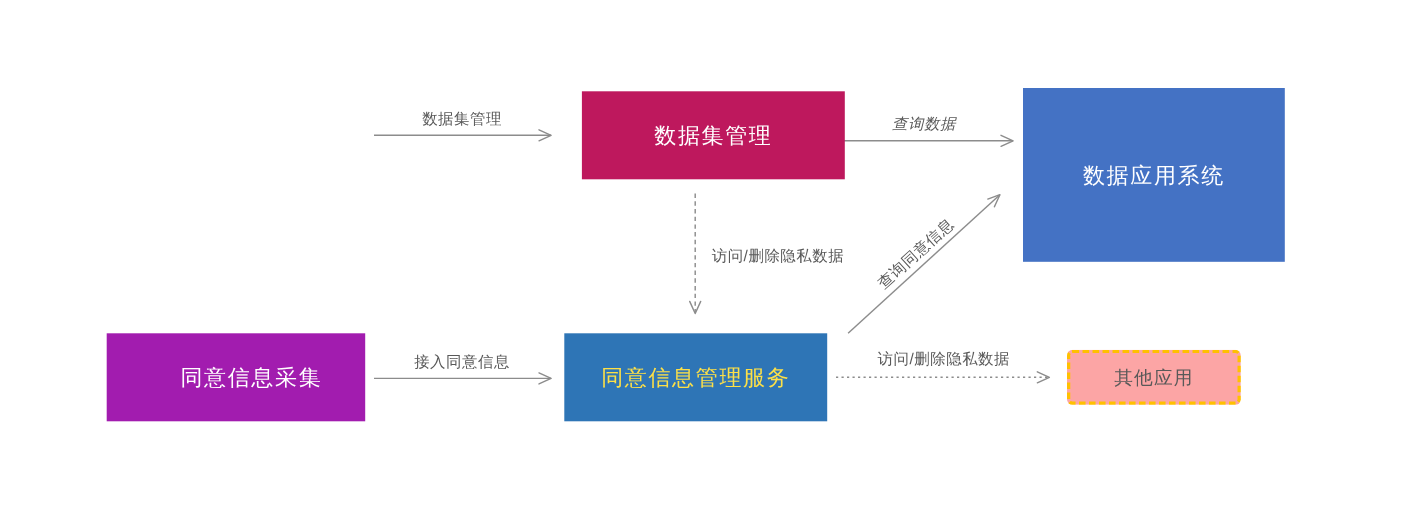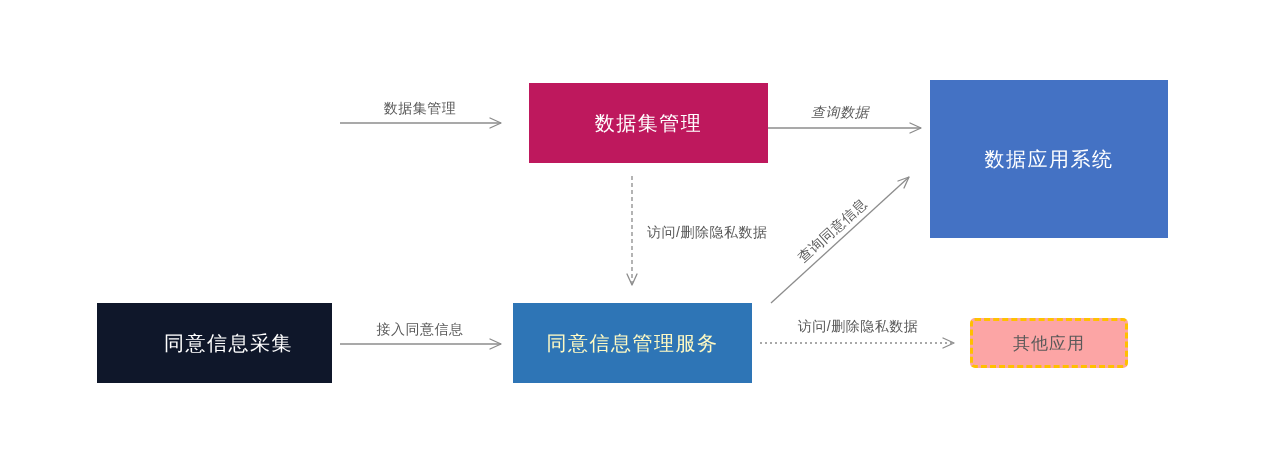--- a/index.html
+++ b/index.html
@@ -77,23 +77,23 @@
       <line class="eline dash-fine" x1="760" y1="343" x2="953" y2="343" style="stroke: rgb(140, 140, 140);"></line>
       <polyline class="ehead" points="943,338 954,343 943,348" style="stroke: rgb(140, 140, 140);"></polyline>
     </g>
   </svg>
 
 
   <div class="node node-dataset-management" style="background-color: #be185d; color: rgb(255, 255, 255); margin-left: 16px;">数据集管理</div>
 
   <div class="node node-data-application-system" style="background-color: rgb(68, 114, 196); color: rgb(255, 255, 255);">数据应用系统</div>
 
-  <div class="node node-consent-collection" style="background-color: #0f172a; color: rgb(255, 255, 255); padding-left: 28px;">同意信息采集</div>
+  <div class="node node-consent-collection" style="background-color: #a21caf; color: rgb(255, 255, 255); padding-left: 28px;">同意信息采集</div>
 
-  <div class="node node-consent-management-service" style="background-color: rgb(46, 117, 182); color: #fef9c3; text-align: right;">同意信息管理服务</div>
+  <div class="node node-consent-management-service" style="background-color: rgb(46, 117, 182); color: #fde047; text-align: right;">同意信息管理服务</div>
 
   <div class="node node-other-apps" style="background-color: #fca5a5; color: rgb(89, 89, 89); border-color: rgb(255, 192, 0);">其他应用</div>
 
   <div class="edge-label centered edge-label-access-data" style="color: rgb(89, 89, 89);">数据集管理</div>
 
   <div class="edge-label centered edge-label-query-data" style="color: rgb(89, 89, 89);">查询数据</div>
 
   <div class="edge-label edge-label-access-delete-down" style="color: rgb(89, 89, 89);">访问/删除隐私数据</div>
 
   <div class="edge-label edge-label-query-consent" style="color: rgb(89, 89, 89);">查询同意信息</div>

